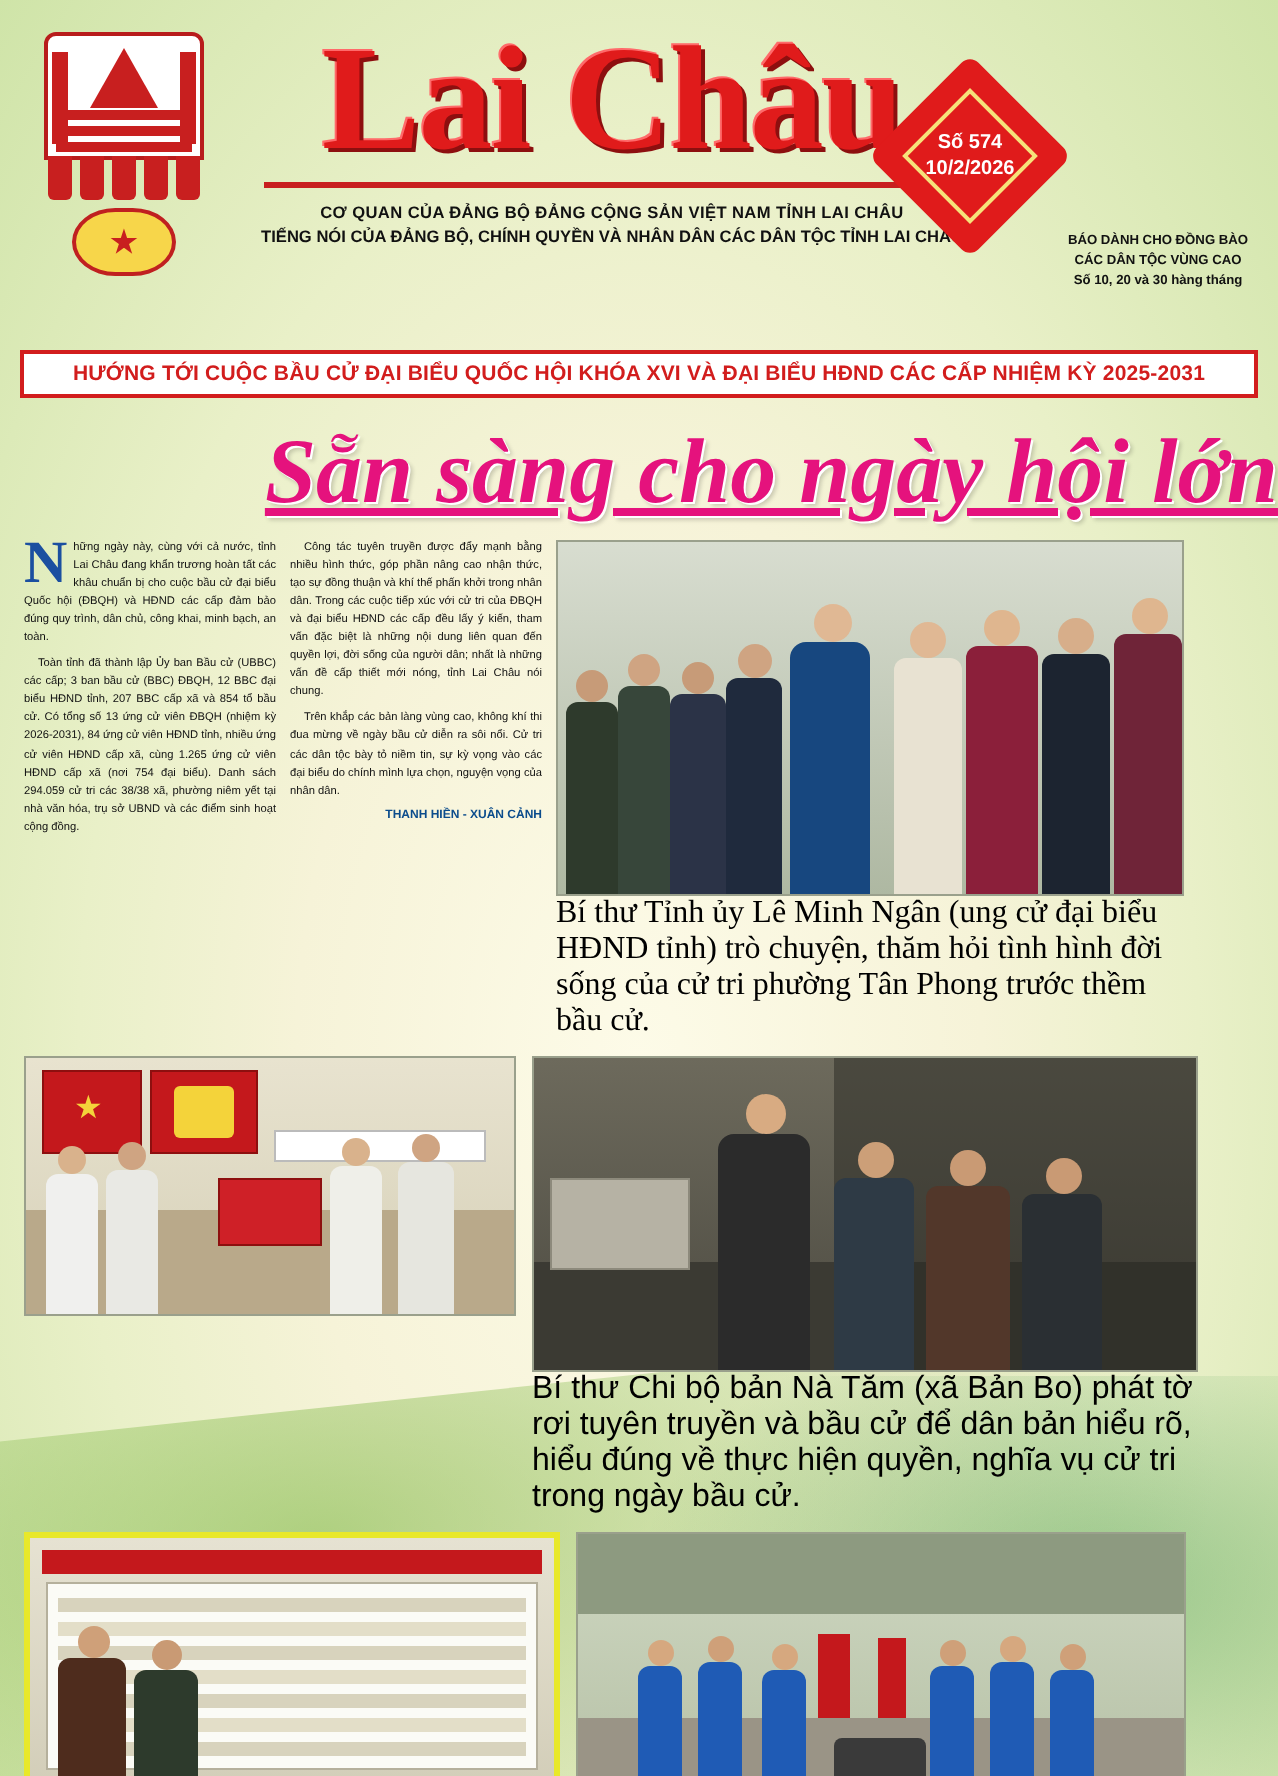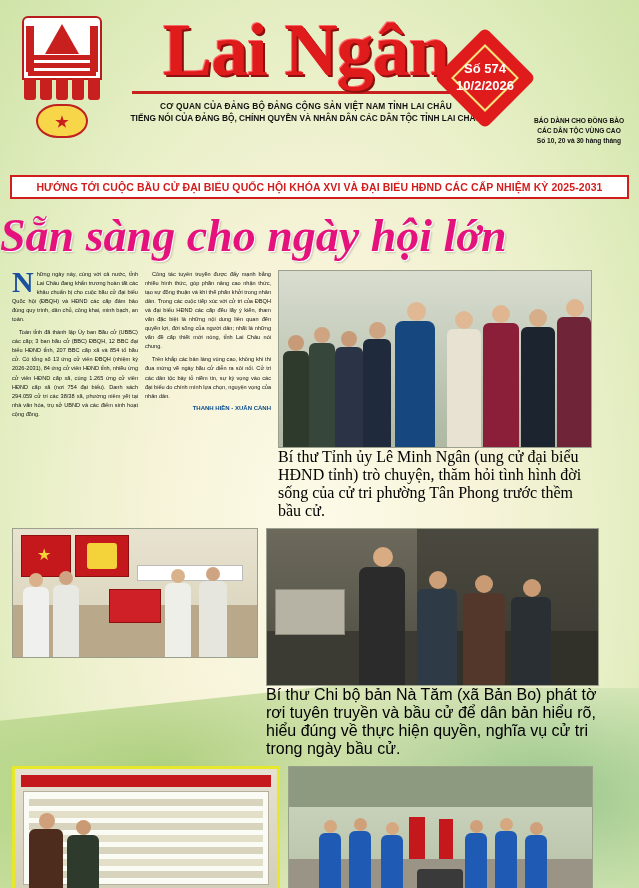--- a/index.html
+++ b/index.html
@@ -80,47 +80,48 @@
 
   .issue-badge {
     position:absolute; right:118px; top:42px; width:72px; height:72px;
   }
   .issue-badge .diamond {
     position:absolute; inset:0; background:#e01b1b; transform:rotate(45deg);
     border-radius:6px;
   }
   .issue-badge .inner {
     position:absolute; inset:0; display:flex; flex-direction:column;
-    align-items:center; justify-content:center; color:#fff; font-size:13px; font-weight:bold;
+    align-items:center; justify-content:center; color:#fff; font-size:10px; font-weight:bold;
     text-align:center; line-height:1.3;
   }
   .issue-badge .ring {
     position:absolute; left:12px; top:12px; right:12px; bottom:12px;
     border:2px solid #f6e27a; transform:rotate(45deg);
   }
   .right-strap {
     position:absolute; right:8px; top:116px; width:104px; text-align:center;
     font-size:6.6px; font-weight:bold; color:#111; line-height:1.55;
   }
 
   
   .banner {
     margin:0 10px; border:2px solid #d21d1d; background:#fff;
     text-align:center; padding:4px 2px;
     font-size:10.5px; font-weight:bold; color:#d21d1d; letter-spacing:.1px;
   }
 
   
   .headline {
-    text-align:left;
+    text-align:right;
     font-family:"Liberation Serif", serif;
     font-style:italic; font-weight:bold;
     font-size:46px; color:#e5127d;
     margin:10px 0 8px;
     text-shadow:1px 1px 0 #fff, 2px 2px 2px rgba(0,0,0,.18);
+    text-decoration:underline;
   }
 
   
   .content { position:relative; padding:0 12px; }
 
   .row1 { display:flex; gap:7px; align-items:flex-start; }
   .col-text { width:126px; }
   .col-text p {
     margin:0 0 4px; font-size:5.6px; line-height:1.62; text-align:justify; color:#111;
   }
@@ -187,21 +188,21 @@
           <i></i>
           <i></i>
           <i></i>
         </div>
       <div class="emblem">
         <span class="star">★</span>
       </div>
     </div>
 
     <div class="title-area">
-      <div class="paper-title">Lai Ngân</div>
+      <div class="paper-title">Lai Châu</div>
       <div class="title-rule"></div>
       <div class="subtitle">
         <div>CƠ QUAN CỦA ĐẢNG BỘ ĐẢNG CỘNG SẢN VIỆT NAM TỈNH LAI CHÂU</div>
         <div class="l2">TIẾNG NÓI CỦA ĐẢNG BỘ, CHÍNH QUYỀN VÀ NHÂN DÂN CÁC DÂN TỘC TỈNH LAI CHÂU</div>
       </div>
     </div>
 
     <div class="issue-badge">
       <div class="diamond"></div>
       <div class="ring"></div>

